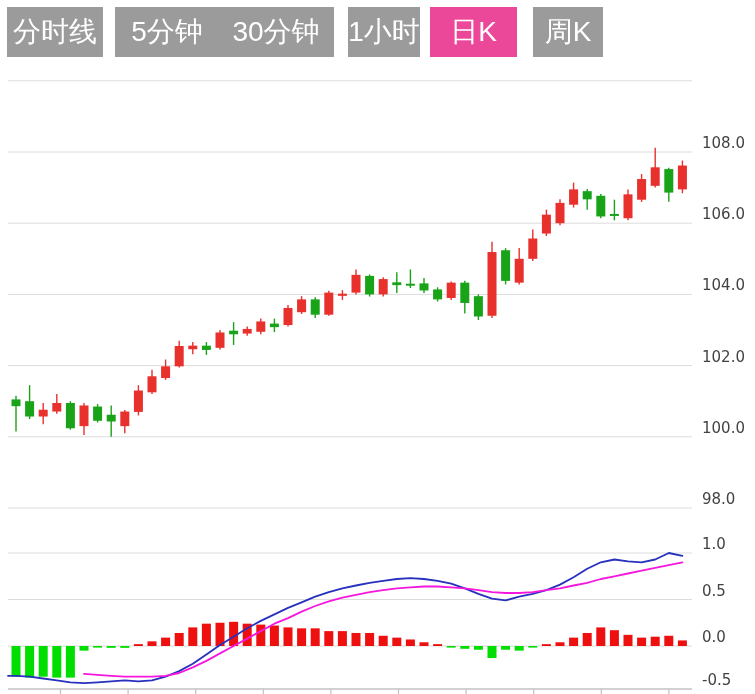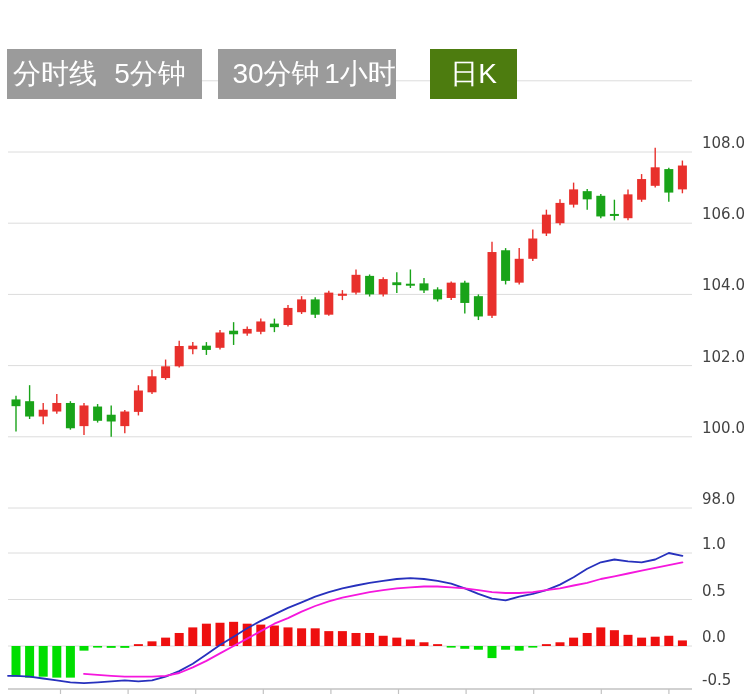--- a/index.html
+++ b/index.html
@@ -1,46 +1,47 @@
 <!DOCTYPE html>
 <html><head>
 <meta charset="utf-8">
 <style>
   html,body{margin:0;padding:0;}
   body{
     width:755px;height:694px;position:relative;background:#ffffff;overflow:hidden;
     font-family:"Liberation Sans","DejaVu Sans",sans-serif;
   }
-  #toolbar{position:absolute;left:0;top:0;width:755px;height:60px;z-index:2;margin-top:42px;}
+  #toolbar{position:absolute;left:0;top:0;width:755px;height:60px;z-index:2;}
   .tab{
     position:absolute;top:7px;height:50px;background:#9b9b9b;color:#ffffff;
     display:flex;align-items:center;justify-content:center;
     font-size:28px;line-height:1;cursor:pointer;user-select:none;
     letter-spacing:0px;
   }
-  .tab.active{background:#4d7c0f;}
+  .tab.active{background:#ec4899;}
   .tab:nth-of-type(1){left:7px;width:96px;}
-  .tab:nth-of-type(2){left:98px;width:104px;}
+  .tab:nth-of-type(2){left:115px;width:104px;}
   .tab:nth-of-type(3){left:218px;width:116px;}
-  .tab:nth-of-type(4){left:324px;width:72px;}
+  .tab:nth-of-type(4){left:348px;width:72px;}
   .tab:nth-of-type(5){left:430px;width:87px;}
   .tab:nth-of-type(6){left:533px;width:70px;}
   .tab:nth-of-type(7){left:637px;width:71px;}
   #chart-svg{position:absolute;left:0;top:0;z-index:1;}
   #chart-svg text{font-family:"DejaVu Sans","Liberation Sans",sans-serif;font-size:15px;}
 </style>
 </head>
 <body>
 
 <div id="toolbar">
   <div class="tab">分时线</div>
   <div class="tab">5分钟</div>
   <div class="tab">30分钟</div>
   <div class="tab">1小时</div>
   <div class="tab active">日K</div>
+  <div class="tab">周K</div>
 </div>
 
 <svg id="chart-svg" width="755" height="694" viewBox="0 0 755 694" xmlns="http://www.w3.org/2000/svg">
     <line x1="8" y1="80.8" x2="692" y2="80.8" stroke="#dcdcdc" stroke-width="1"></line>
     <line x1="8" y1="152" x2="692" y2="152" stroke="#dcdcdc" stroke-width="1"></line>
     <text x="702" y="148" fill="#434343">108.0</text>
     <line x1="8" y1="223.2" x2="692" y2="223.2" stroke="#dcdcdc" stroke-width="1"></line>
     <text x="702" y="219.2" fill="#434343">106.0</text>
     <line x1="8" y1="294.4" x2="692" y2="294.4" stroke="#dcdcdc" stroke-width="1"></line>
     <text x="702" y="290.4" fill="#434343">104.0</text>

